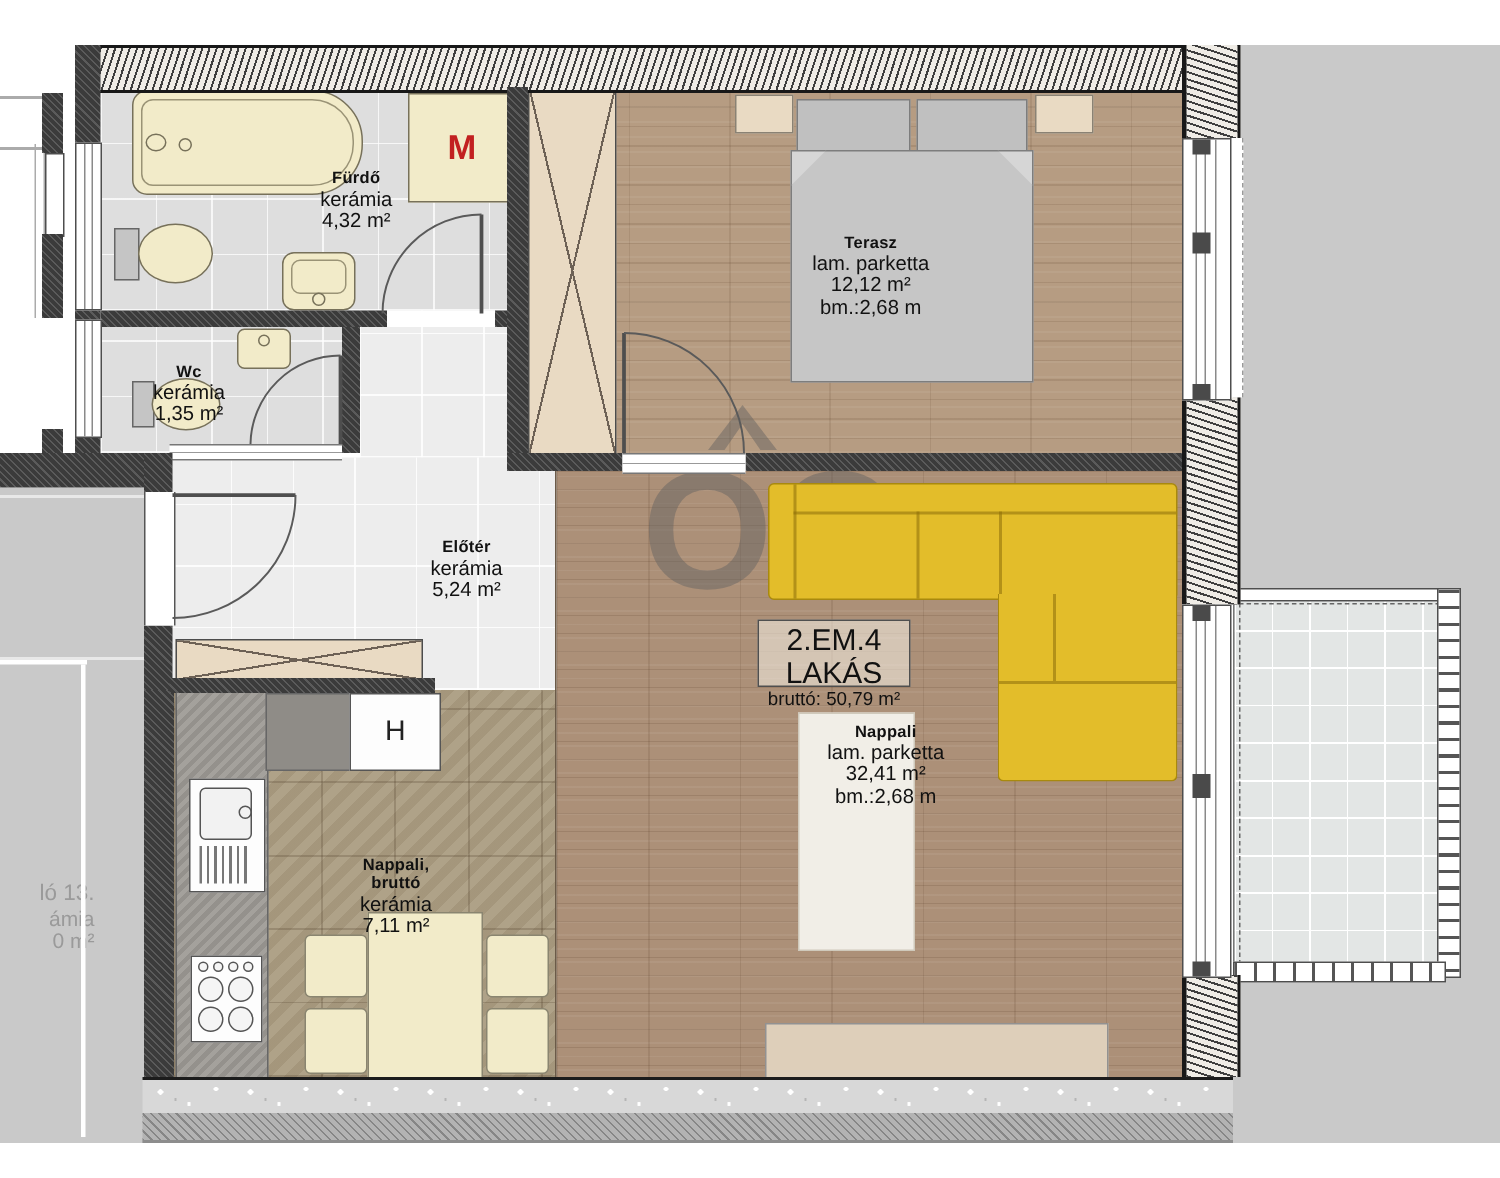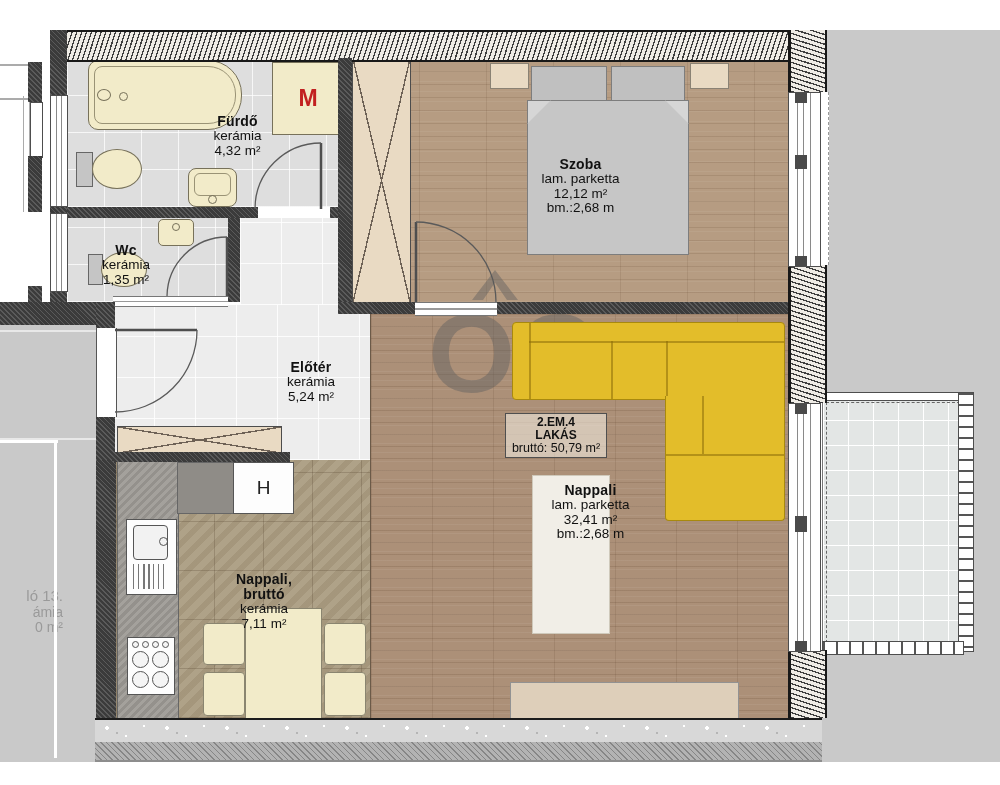--- a/index.html
+++ b/index.html
@@ -66,25 +66,25 @@
   .counter{background:#9d9a95;border:1px solid #666;
     background-image:repeating-linear-gradient(135deg,rgba(255,255,255,.07) 0 3px,rgba(0,0,0,.06) 3px 6px);}
   .appl{background:#fdfdfd;border:1.5px solid #555;}
   .burner{position:absolute;border:1.5px solid #555;border-radius:50%;background:#f5f5f5;}
   .sofa{background:#e3bd2a;border:1.5px solid #a8890e;border-radius:4px;}
   .sofaline{position:absolute;background:rgba(140,110,10,.55);}
   .gray-f{background:#c6c6c6;border:1.5px solid #7d7d7d;}
 
   
   .lbl{text-align:center;line-height:1.08;z-index:50;}
-  .lbl .t{font-weight:bold;font-size:14px;letter-spacing:.2px;}
+  .lbl .t{font-weight:bold;font-size:11px;letter-spacing:.2px;}
   .lbl .s{font-size:13.5px;}
   .unitbox{z-index:46;background:rgba(246,241,230,.55);border:1px solid #4f4f4f;
     text-align:center;line-height:1.1;padding-top:2px;}
-  .unitbox .u{font-weight:bold;font-size:12px;}
+  .unitbox .u{font-weight:normal;font-size:20px;}
   .unitbox .g{font-size:12.5px;}
   .wm{color:rgba(95,95,95,.45);z-index:14;font-weight:bold;}
   .neigh{color:#9a9a9a;text-align:right;line-height:1.12;font-size:14px;z-index:5;}
   .z10{z-index:10}.z11{z-index:11}.z16{z-index:16}.z18{z-index:18}.z30{z-index:30}.z32{z-index:32}.z35{z-index:35}
 </style>
 </head>
 <body>
 
 <div id="plan">
 
@@ -264,21 +264,21 @@
     <div class="t">Fürdő</div>
     <div class="s">kerámia</div>
     <div class="s">4,32 m²</div>
   </div>
   <div class="a lbl" style="left:66px;top:243px;width:120px;">
     <div class="t">Wc</div>
     <div class="s">kerámia</div>
     <div class="s">1,35 m²</div>
   </div>
   <div class="a lbl" style="left:508px;top:157px;width:145px;">
-    <div class="t">Szoba</div>
+    <div class="t">Terasz</div>
     <div class="s">lam. parketta</div>
     <div class="s">12,12 m²</div>
     <div class="s">bm.:2,68 m</div>
   </div>
   <div class="a lbl" style="left:241px;top:360px;width:140px;">
     <div class="t">Előtér</div>
     <div class="s">kerámia</div>
     <div class="s">5,24 m²</div>
   </div>
   <div class="a unitbox" style="left:505px;top:413px;width:100px;height:41px;">

